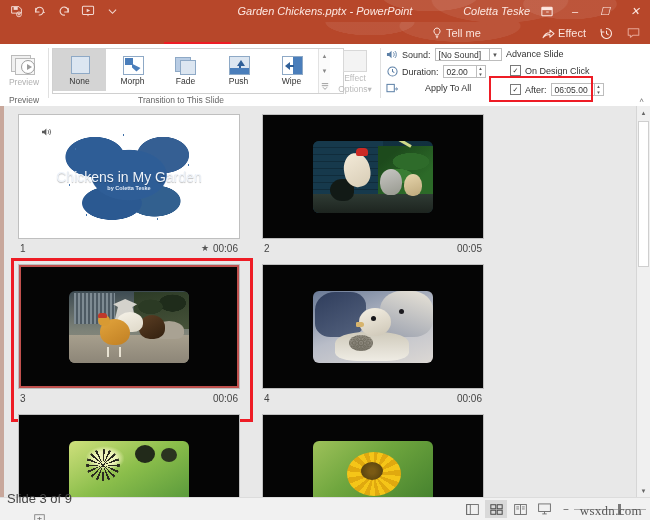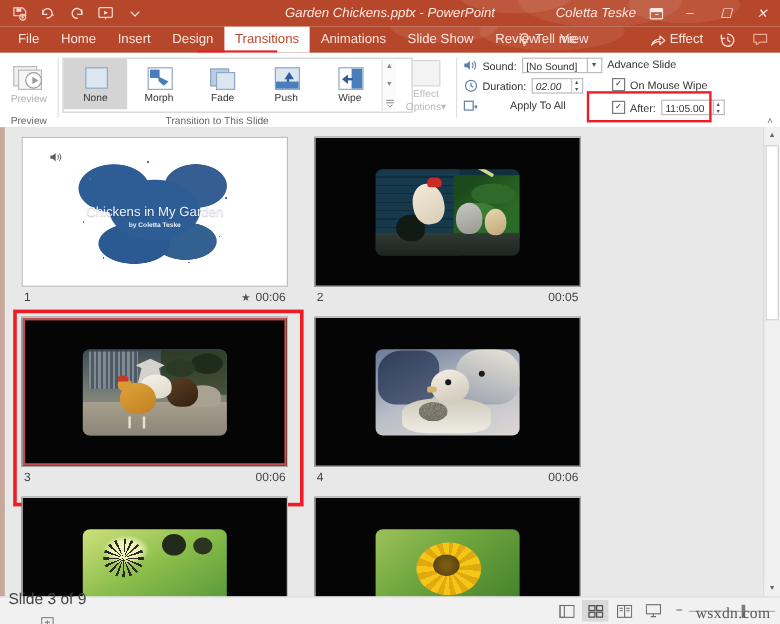--- a/index.html
+++ b/index.html
@@ -313,21 +313,21 @@
       radial-gradient(circle 1px at 8% 58%, #4a7ab0 60%, transparent 61%),
       radial-gradient(circle 1.4px at 92% 38%, #3d6fa8 60%, transparent 61%),
       radial-gradient(circle 1px at 88% 70%, #4a7ab0 60%, transparent 61%),
       radial-gradient(circle 1.2px at 20% 88%, #3d6fa8 60%, transparent 61%),
       radial-gradient(circle 1px at 70% 92%, #4a7ab0 60%, transparent 61%),
       radial-gradient(circle 1px at 46% 8%, #3d6fa8 60%, transparent 61%);
   }
   .slide1-title {
     position: absolute; left: 0; top: 50%; width: 100%;
     transform: translateY(-52%);
-    text-align: center; color: #eef3fa; font-size: 11px;
+    text-align: center; color: #eef3fa; font-size: 14px;
     text-shadow: 0 1px 1px rgba(0,0,0,0.25);
   }
   .slide1-sub {
     position: absolute; left: 0; top: 50%; width: 100%;
     transform: translateY(8px);
     text-align: center; color: #e3ecf7; font-size: 5.5px; font-weight: bold;
   }
   .audio-ico {
     position: absolute; left: 22px; top: 8px; width: 12px; height: 10px;
   }
@@ -654,31 +654,20 @@
       </div>
       <div class="win-btn">–</div>
       <div class="win-btn">☐</div>
       <div class="win-btn">✕</div>
     </div>
   </div>
 
   <div class="tabbar">
     <div class="swoosh2"></div>
 
-    <div class="tabs">
-      <div class="tab">File</div>
-      <div class="tab">Home</div>
-      <div class="tab">Insert</div>
-      <div class="tab">Design</div>
-      <div class="tab active">Transitions</div>
-      <div class="tab">Animations</div>
-      <div class="tab">Slide Show</div>
-      <div class="tab">Review</div>
-      <div class="tab">View</div>
-    </div>
 
     <div class="tellme">
       <svg width="10" height="12" viewBox="0 0 10 12">
           <path d="M5 1a3.2 3.2 0 0 1 2 5.6c-.4.4-.6.8-.6 1.3H3.6c0-.5-.2-.9-.6-1.3A3.2 3.2 0 0 1 5 1z" fill="none" stroke="#fbe4dd" stroke-width="1"></path>
           <path d="M3.8 9.3h2.4M4.2 10.7h1.6" stroke="#fbe4dd" stroke-width="1"></path>
         </svg>
       <span>Tell me</span>
     </div>
 
     <div class="tabs-right">
@@ -806,21 +795,21 @@
 
       <div class="timing-row" style="left:4px; top:21px;">
         <div class="tiny-ico">
           <svg width="11" height="11" viewBox="0 0 12 12">
               <circle cx="6" cy="6" r="5" fill="none" stroke="#5b7fa6" stroke-width="1.1"></circle>
               <path d="M6 3.2V6l2 1.3" stroke="#5b7fa6" stroke-width="1.1" fill="none"></path>
             </svg>
         </div>
         <span>Duration:</span>
         <div class="combo">
-          <div class="field" style="width:34px;font-style:italic;">02.00</div>
+          <div class="field" style="width:34px;">02.00</div>
           <div class="spin">
               <div>▲</div>
               <div>▼</div>
             </div>
         </div>
       </div>
 
       <div class="timing-row" style="left:4px; top:38px;gap:27px;">
         <div class="tiny-ico">
           <svg width="12" height="11" viewBox="0 0 13 12">
@@ -828,28 +817,28 @@
               <path d="M9.5 6.5h3M11 5l1.6 1.5L11 8" stroke="#5b7fa6" stroke-width="1" fill="none"></path>
             </svg>
         </div>
         <span>Apply To All</span>
       </div>
 
       <div class="advance-title" style="left:124px; top:5px;text-align:right;">Advance Slide</div>
 
       <div class="timing-row" style="left:128px; top:21px;">
         <div class="chk">✓</div>
-        <span>On Mouse Wipe</span>
+        <span>On Design Click</span>
       </div>
 
       <div class="timing-row" style="left:128px; top:39px;">
         <div class="chk">✓</div>
         <span>After:</span>
         <div class="combo">
-          <div class="field" style="width:44px;">11:05.00</div>
+          <div class="field" style="width:44px;">06:05.00</div>
           <div class="spin">
               <div>▲</div>
               <div>▼</div>
             </div>
         </div>
       </div>
 
     </div>
 
     <div class="timing-highlight" style="left:489px; top:32px; width:100px; height:22px;"></div>

